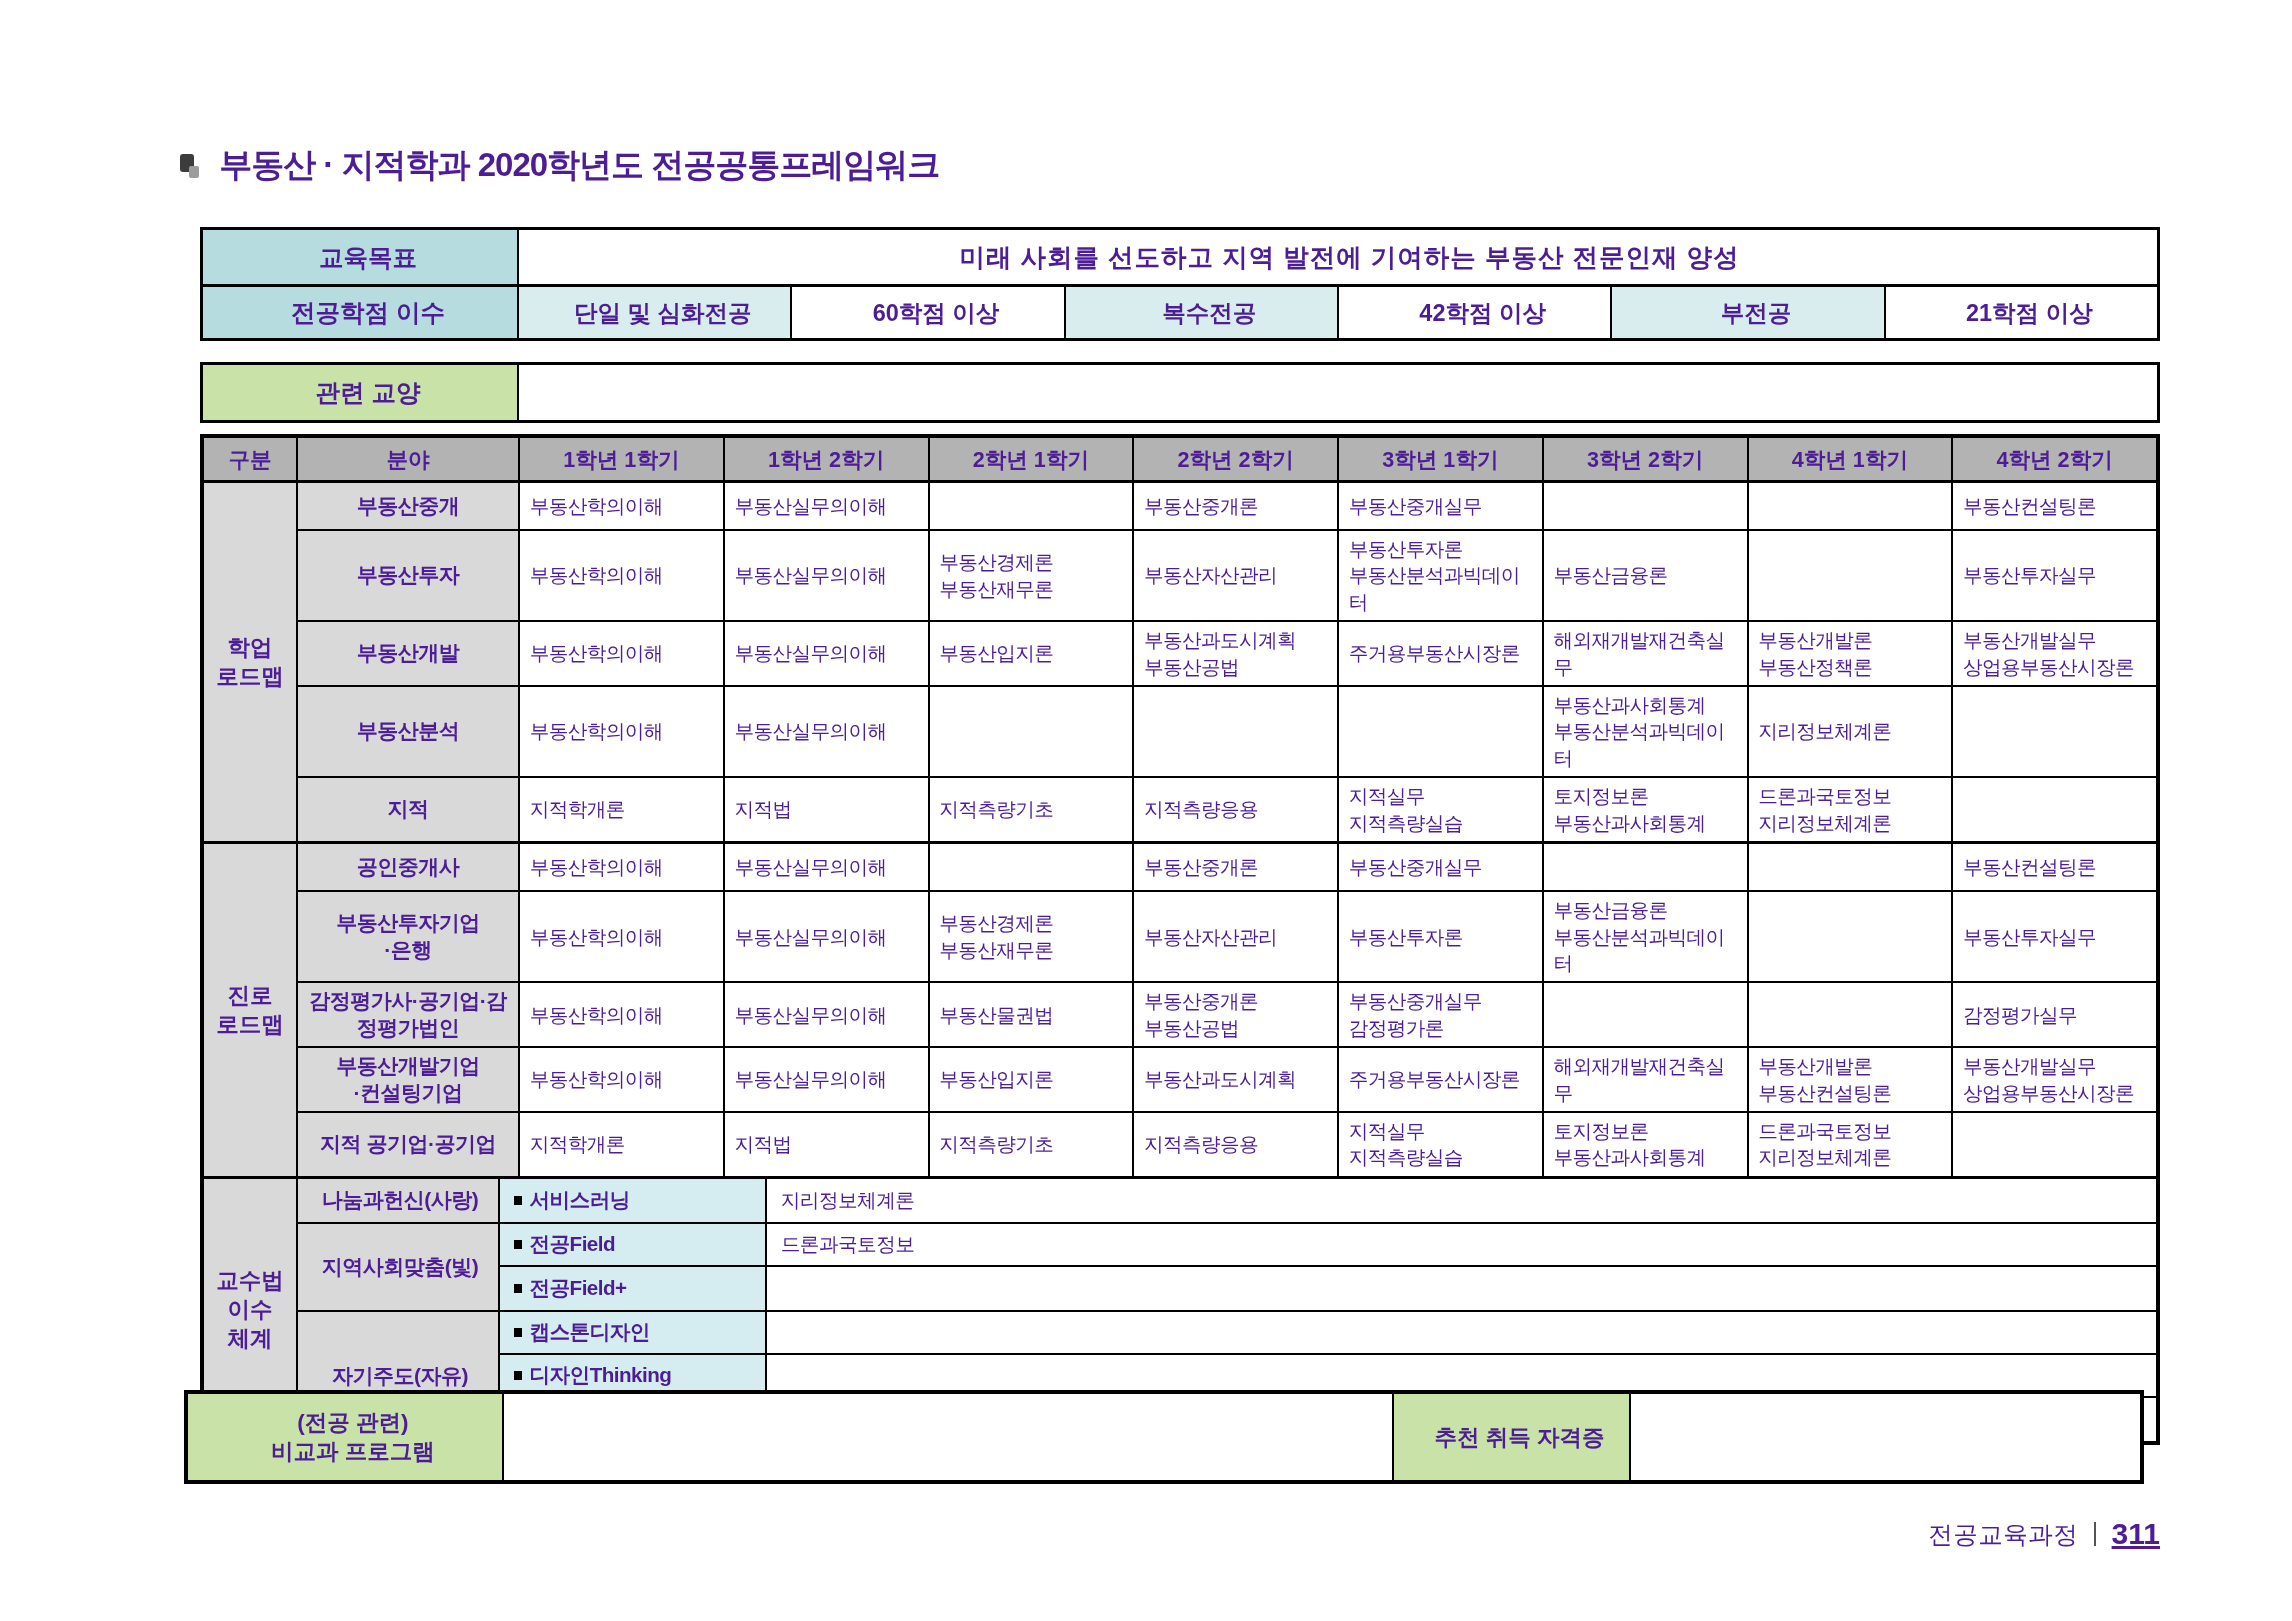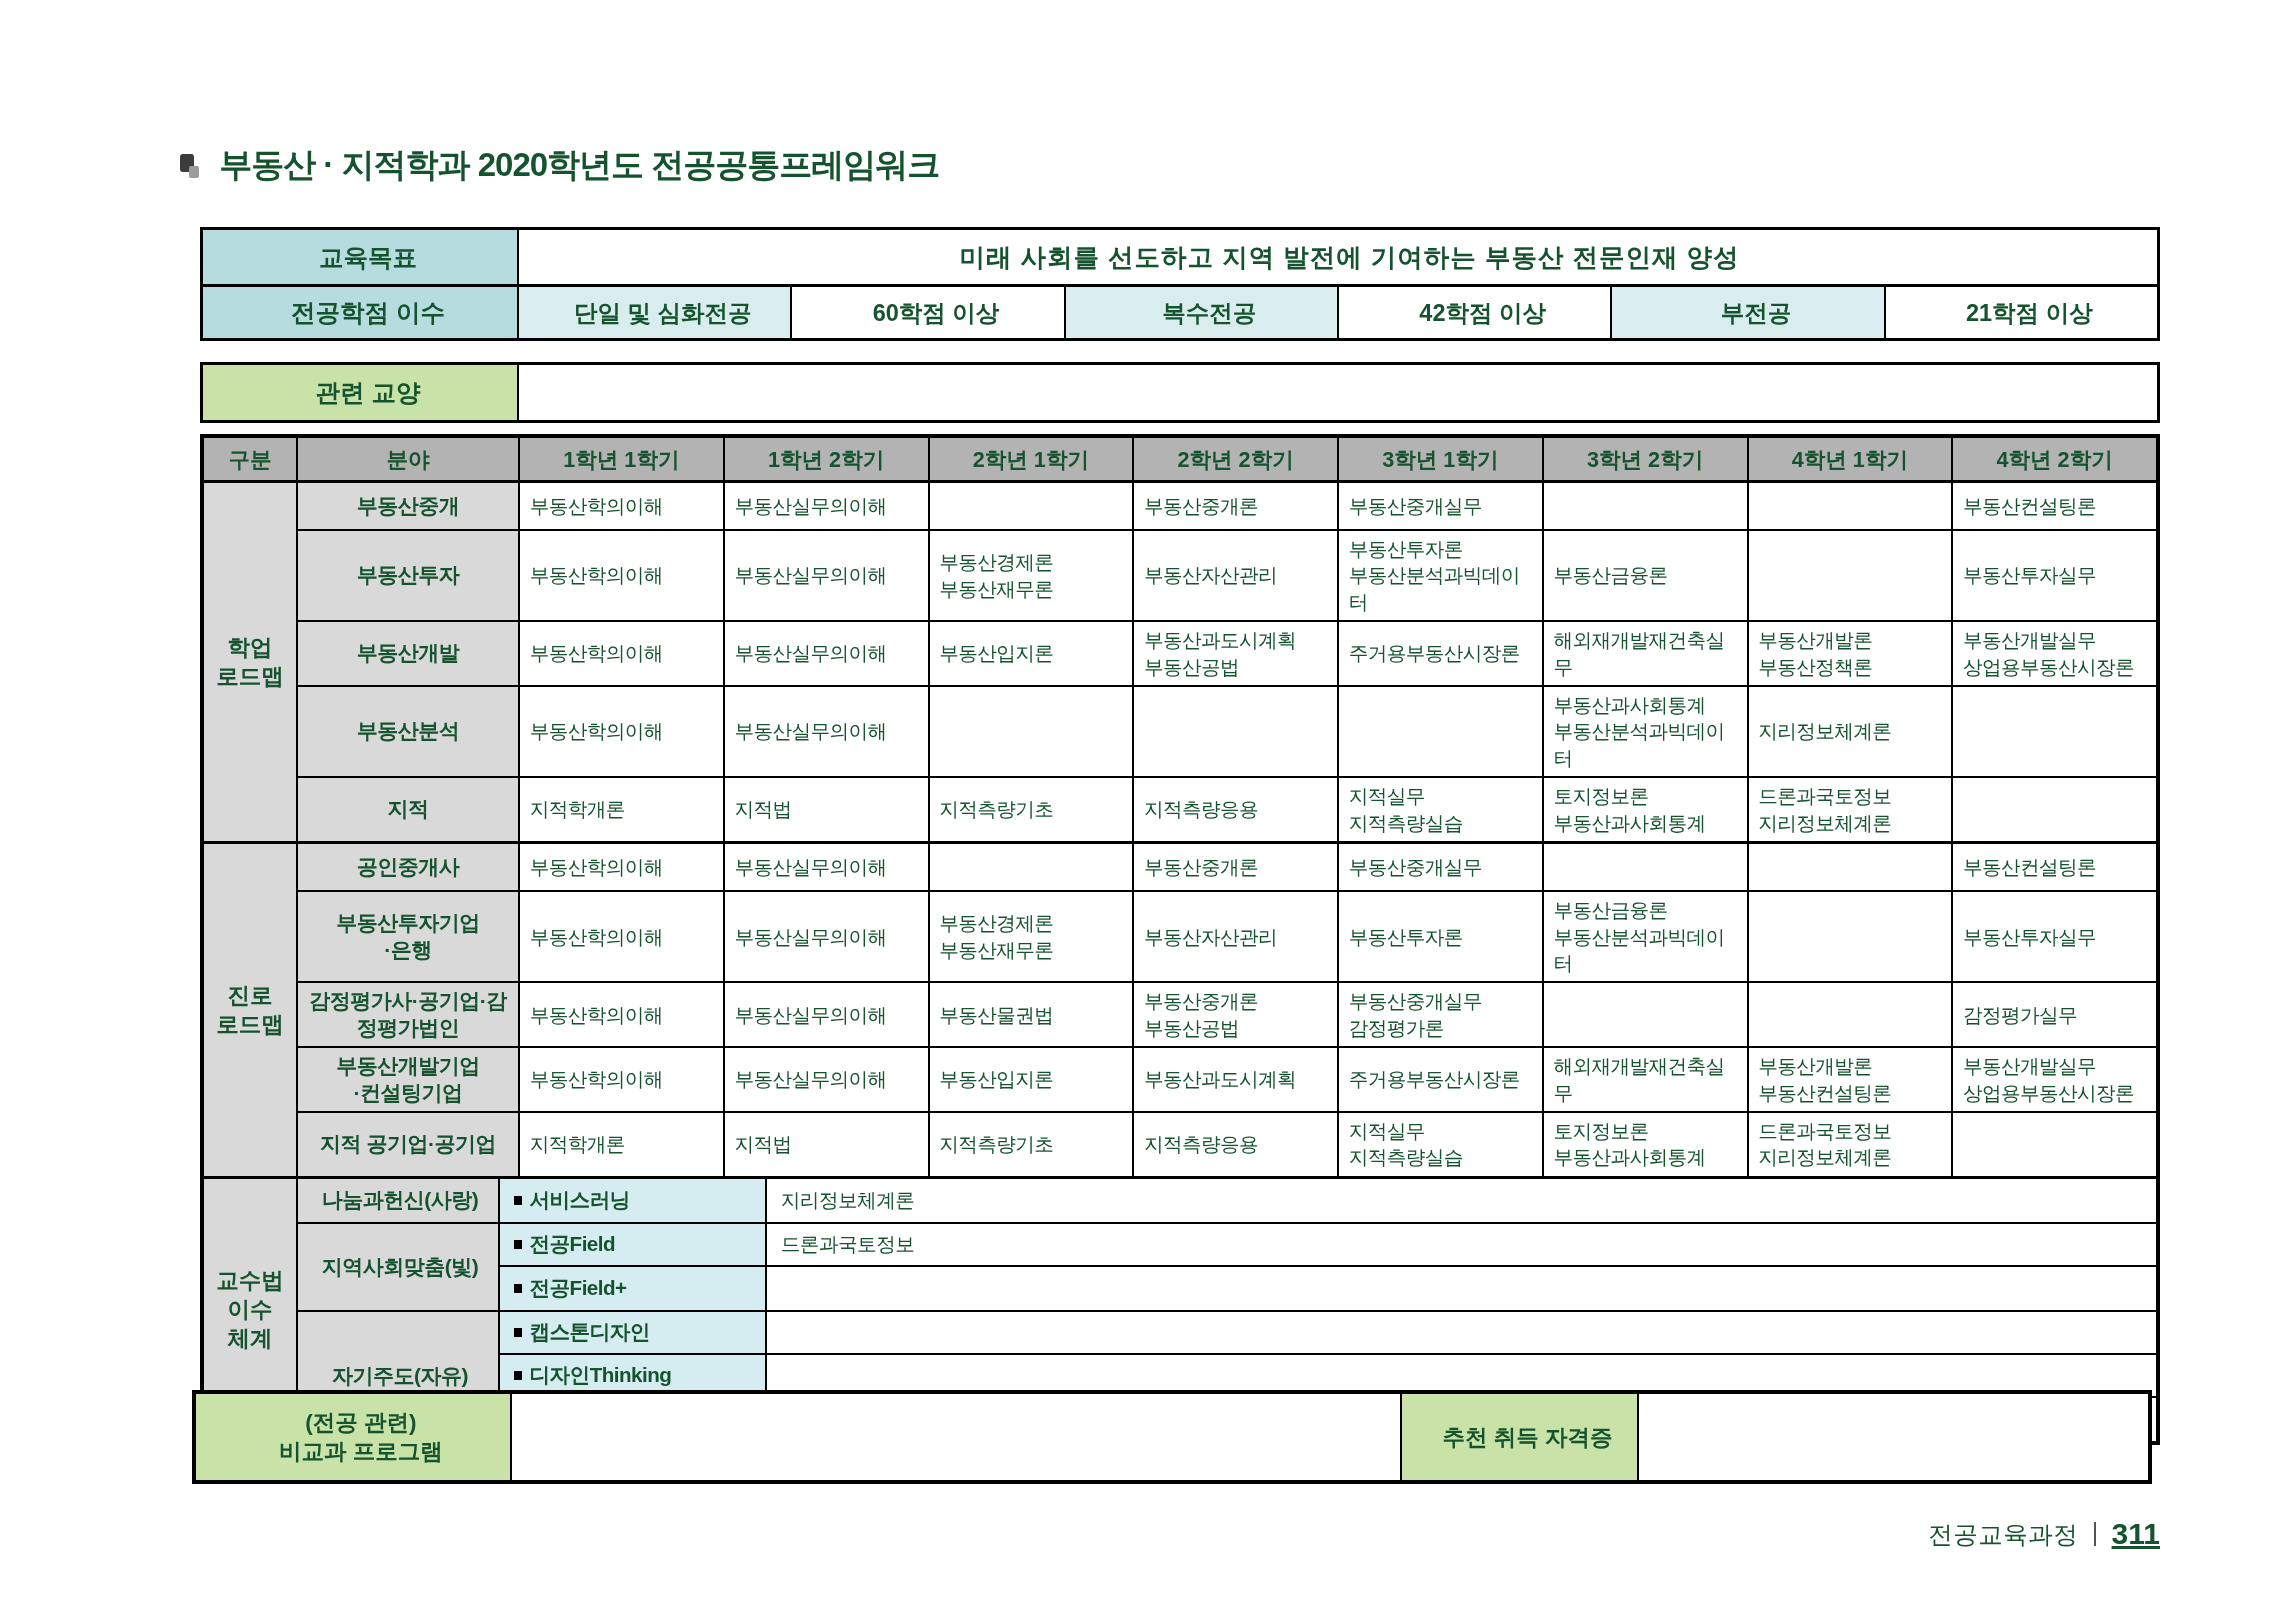--- a/index.html
+++ b/index.html
@@ -3,21 +3,21 @@
 <meta charset="utf-8">
 <style>
   * { box-sizing: border-box; margin: 0; padding: 0; }
   html,body { background:#e8e8e8; }
   body { font-family: "Liberation Sans", sans-serif; }
   .page {
     position: relative;
     width: 2293px; height: 1621px;
     background: #ffffff;
     overflow: hidden;
-    color:#14532d;
+    color:#4c1d95;
   }
 
   
   .title-row { position:absolute; top:143px; left:180px; display:flex; align-items:center; gap:13.7px; }
   .title-icon { position:relative; width:25.5px; height:31px; display:inline-block; }
   .title-icon .sq1 { position:absolute; left:0; top:3.9px; width:13.7px; height:18.6px; background:#3c3c3c; border-radius:2.9px; }
   .title-icon .sq2 { position:absolute; left:8.8px; top:15.7px; width:9.8px; height:12.7px; background:#9c9c9c; border-radius:2px; }
   .page-title { font-size:33px; font-weight:bold; letter-spacing:-1px; }
 
   
@@ -76,21 +76,21 @@
   .prow   { display:flex; border-bottom:2.9px solid #000; min-height:43px; }
   .prow:last-child { border-bottom:none; }
   .mcell  { width:267px; border-right:2px solid #000; background:var(--blue_method);
             font-weight:bold; font-size:20.6px; display:flex; align-items:center;
             padding-left:13.7px; letter-spacing:-0.5px; }
   .mcell .bullet { width:8.8px; height:8.8px; background:#000; display:inline-block; margin-right:6.9px; flex:none; }
   .vcell  { flex:1; background:#fff; font-size:19.6px; display:flex; align-items:center;
             padding-left:13.7px; letter-spacing:-0.5px; }
 
   
-  .tableD { position:absolute; top:1390px; left:192px; width:1960px; height:94px; border:4.9px solid #000; display:flex; }
+  .tableD { position:absolute; top:1390px; left:184px; width:1960px; height:94px; border:4.9px solid #000; display:flex; }
   .td-label { width:316px; border-right:2.9px solid #000; font-size:22.5px; line-height:29px; white-space:pre-line; }
   .td-space { width:890px; background:#fff; border-right:2.9px solid #000; }
   .td-cert  { width:237px; border-right:2.9px solid #000; font-size:22.5px; }
   .td-space2{ flex:1; background:#fff; }
 
   
   .footer { position:absolute; top:1517px; left:200px; width:1960px;
             display:flex; justify-content:flex-end; align-items:center; gap:15.7px; }
   .footer-label { font-size:24.5px; letter-spacing:0.5px; }
   .footer-bar { width:2px; height:23.5px; background:#555; display:inline-block; }

